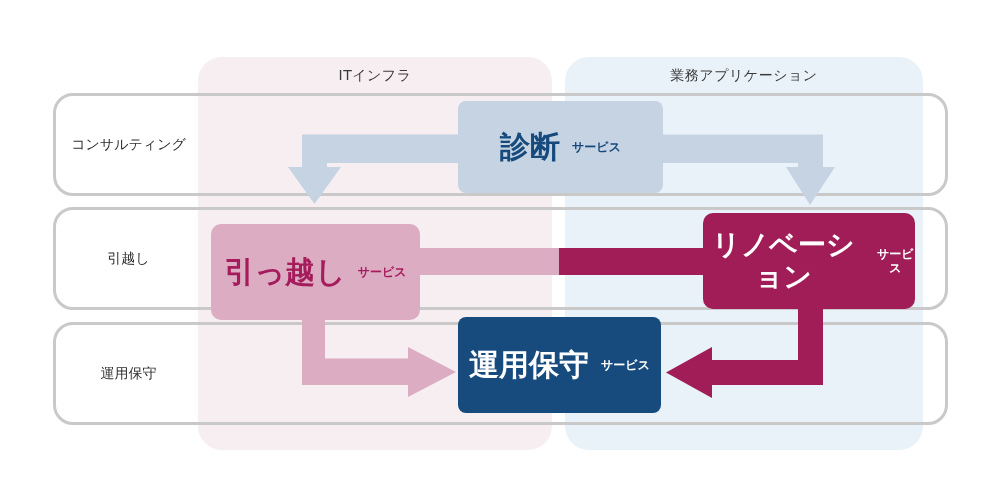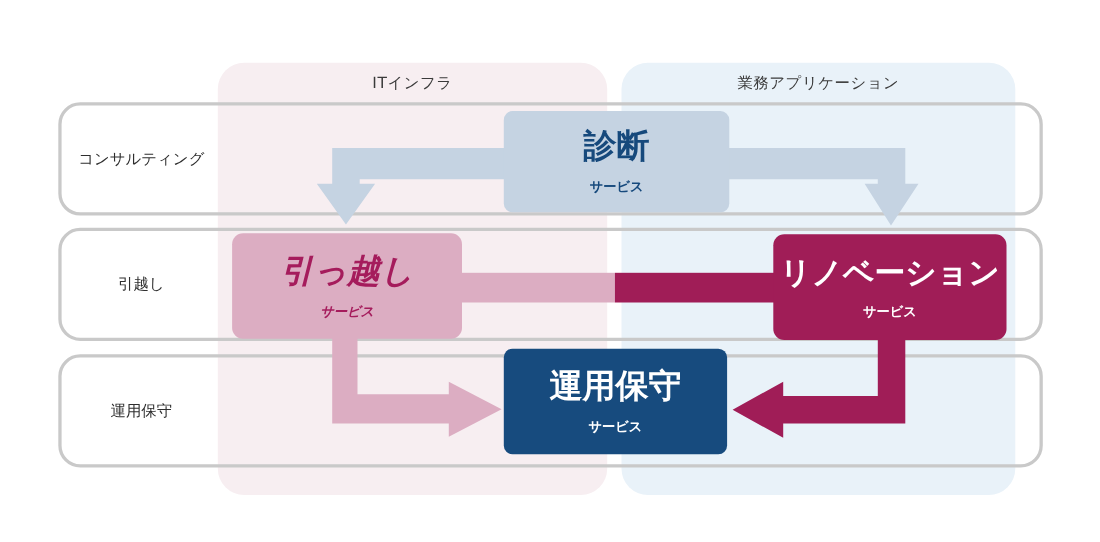--- a/index.html
+++ b/index.html
@@ -33,29 +33,29 @@
     font-size:14px; color:var(--label_text);
   }
   
   .arrows-svg { position:absolute; left:0; top:0; z-index:3; pointer-events:none; }
   .fill-lightblue { fill:var(--light_blue); }
   .fill-pink      { fill:var(--pink); }
   .fill-magenta   { fill:var(--magenta); }
   
   .box {
     position:absolute; z-index:4;
-    display:flex; flex-direction:column; align-items:center; justify-content:center;
+    display:flex; flex-direction:row; align-items:center; justify-content:center;
     text-align:center;
     gap:12px;
   }
   .box .title    { font-weight:bold; line-height:1.15; }
   .box .subtitle { font-weight:bold; font-size:12px; line-height:1.1; margin-top:1px; }
   .box.diagnosis  { left:458px; top:101px; width:205px; height:92px; background:var(--light_blue); border-radius:8px;  color:var(--navy_text); }
   .box.diagnosis .title  { font-size:30px; }
-  .box.moving     { left:211px; top:212px; width:209px; height:96px; background:var(--pink);       border-radius:10px; color:var(--magenta_text);font-style:italic; }
+  .box.moving     { left:211px; top:224px; width:209px; height:96px; background:var(--pink);       border-radius:10px; color:var(--magenta_text); }
   .box.moving .title     { font-size:30px; }
   .box.renovation { left:703px; top:213px; width:212px; height:96px; background:var(--magenta);    border-radius:10px; color:#ffffff; }
   .box.renovation .title { font-size:28px; }
   .box.operation  { left:458px; top:317px; width:203px; height:96px; background:var(--navy);       border-radius:8px;  color:#ffffff; }
   .box.operation .title  { font-size:30px; }
 </style>
 </head>
 <body>
 
 <div class="stage">

